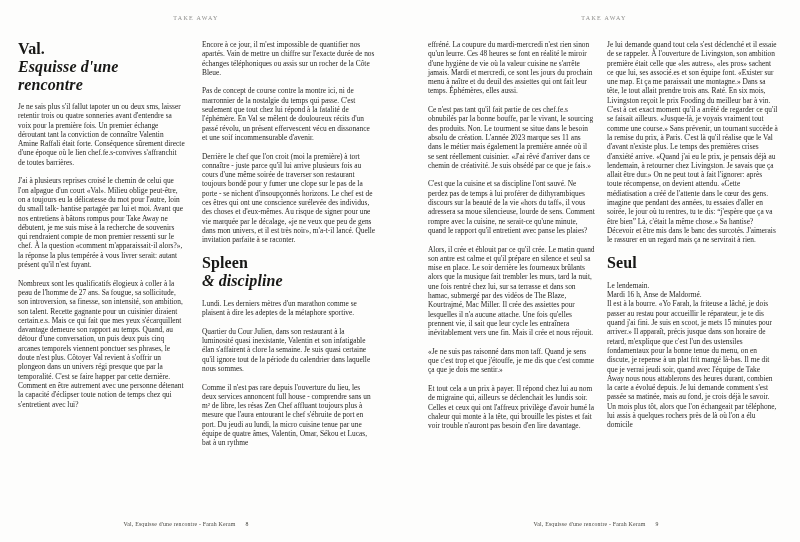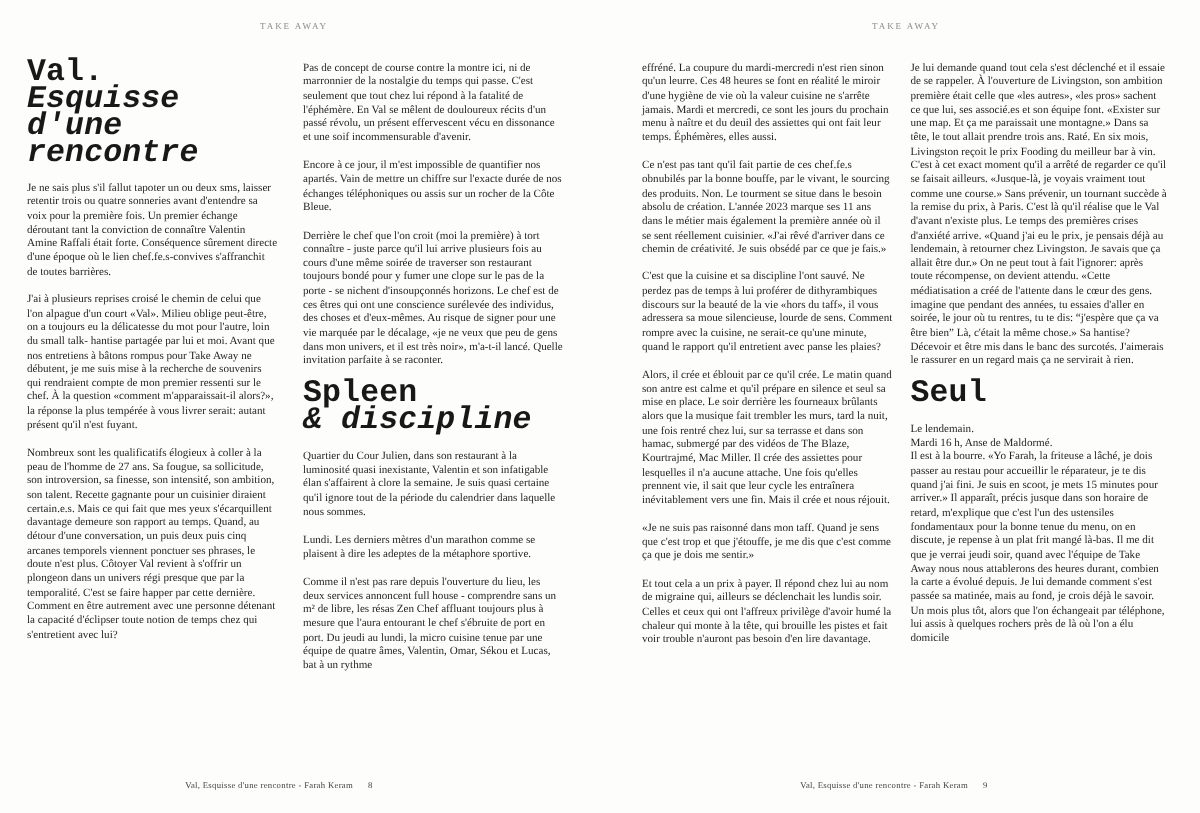--- a/index.html
+++ b/index.html
@@ -33,25 +33,24 @@
   }
   #col1 { left:18px;  width:167px; }
   #col2 { left:202px; width:174px; }
   #col3 { left:28px;  width:167px; }  
   #col4 { left:207px; width:171px; }  
 
   .col p { margin:0 0 9.3px 0; }
   .col p.tight { margin:0; }
 
   .article-title, .section-heading {
-    font-size:21px; line-height:18px;
+    font-size:16px; line-height:18px;
     color:#181816;
     margin:0 0 8px 0;
     letter-spacing:0.1px;
-    font-family:Liberation Mono, monospace;
   }
   .section-heading { margin:3px 0 9px 0; }
   .t-roman  { display:block; font-style:normal; }
   .t-italic { display:block; font-style:italic; }
 
   .footer {
     position:absolute; top:521px; left:0;
     width:372px; text-align:center;
     font-size:5.8px; color:#45443f;
     letter-spacing:0.2px;
@@ -72,29 +71,29 @@
         <span class="t-roman">Val.</span>
         <span class="t-italic">Esquisse d'une</span>
         <span class="t-italic">rencontre</span>
       </h1>
       <p>Je ne sais plus s'il fallut tapoter un ou deux sms, laisser retentir trois ou quatre sonneries avant d'entendre sa voix pour la première fois. Un premier échange déroutant tant la conviction de connaître Valentin Amine Raffali était forte. Conséquence sûrement directe d'une époque où le lien chef.fe.s-convives s'affranchit de toutes barrières.</p>
       <p>J'ai à plusieurs reprises croisé le chemin de celui que l'on alpague d'un court «Val». Milieu oblige peut-être, on a toujours eu la délicatesse du mot pour l'autre, loin du small talk- hantise partagée par lui et moi. Avant que nos entretiens à bâtons rompus pour Take Away ne débutent, je me suis mise à la recherche de souvenirs qui rendraient compte de mon premier ressenti sur le chef. À la question «comment m'apparaissait-il alors?», la réponse la plus tempérée à vous livrer serait: autant présent qu'il n'est fuyant.</p>
       <p>Nombreux sont les qualificatifs élogieux à coller à la peau de l'homme de 27 ans. Sa fougue, sa sollicitude, son introversion, sa finesse, son intensité, son ambition, son talent. Recette gagnante pour un cuisinier diraient certain.e.s. Mais ce qui fait que mes yeux s'écarquillent davantage demeure son rapport au temps. Quand, au détour d'une conversation, un puis deux puis cinq arcanes temporels viennent ponctuer ses phrases, le doute n'est plus. Côtoyer Val revient à s'offrir un plongeon dans un univers régi presque que par la temporalité. C'est se faire happer par cette dernière. Comment en être autrement avec une personne détenant la capacité d'éclipser toute notion de temps chez qui s'entretient avec lui?</p>
     </div>
 
     <div class="col" id="col2">
+      <p>Encore à ce jour, il m'est impossible de quantifier nos apartés. Vain de mettre un chiffre sur l'exacte durée de nos échanges téléphoniques ou assis sur un rocher de la Côte Bleue.</p>
       <p>Pas de concept de course contre la montre ici, ni de marronnier de la nostalgie du temps qui passe. C'est seulement que tout chez lui répond à la fatalité de l'éphémère. En Val se mêlent de douloureux récits d'un passé révolu, un présent effervescent vécu en dissonance et une soif incommensurable d'avenir.</p>
-      <p>Encore à ce jour, il m'est impossible de quantifier nos apartés. Vain de mettre un chiffre sur l'exacte durée de nos échanges téléphoniques ou assis sur un rocher de la Côte Bleue.</p>
       <p>Derrière le chef que l'on croit (moi la première) à tort connaître - juste parce qu'il lui arrive plusieurs fois au cours d'une même soirée de traverser son restaurant toujours bondé pour y fumer une clope sur le pas de la porte - se nichent d'insoupçonnés horizons. Le chef est de ces êtres qui ont une conscience surélevée des individus, des choses et d'eux-mêmes. Au risque de signer pour une vie marquée par le décalage, «je ne veux que peu de gens dans mon univers, et il est très noir», m'a-t-il lancé. Quelle invitation parfaite à se raconter.</p>
       <h2 class="section-heading">
         <span class="t-roman">Spleen</span>
         <span class="t-italic">&amp; discipline</span>
       </h2>
+      <p>Lundi. Les derniers mètres d'un marathon comme se plaisent à dire les adeptes de la métaphore sportive.</p>
       <p>Quartier du Cour Julien, dans son restaurant à la luminosité quasi inexistante, Valentin et son infatigable élan s'affairent à clore la semaine. Je suis quasi certaine qu'il ignore tout de la période du calendrier dans laquelle nous sommes.</p>
-      <p>Lundi. Les derniers mètres d'un marathon comme se plaisent à dire les adeptes de la métaphore sportive.</p>
       <p>Comme il n'est pas rare depuis l'ouverture du lieu, les deux services annoncent full house - comprendre sans un m² de libre, les résas Zen Chef affluant toujours plus à mesure que l'aura entourant le chef s'ébruite de port en port. Du jeudi au lundi, la micro cuisine tenue par une équipe de quatre âmes, Valentin, Omar, Sékou et Lucas, bat à un rythme</p>
     </div>
 
     <div class="footer">
       <span>Val, Esquisse d'une rencontre - Farah Keram</span><span class="folio">8</span>
     </div>
   </div>
 
   <div class="page page-right">
     <div class="running-head">TAKE AWAY</div>

